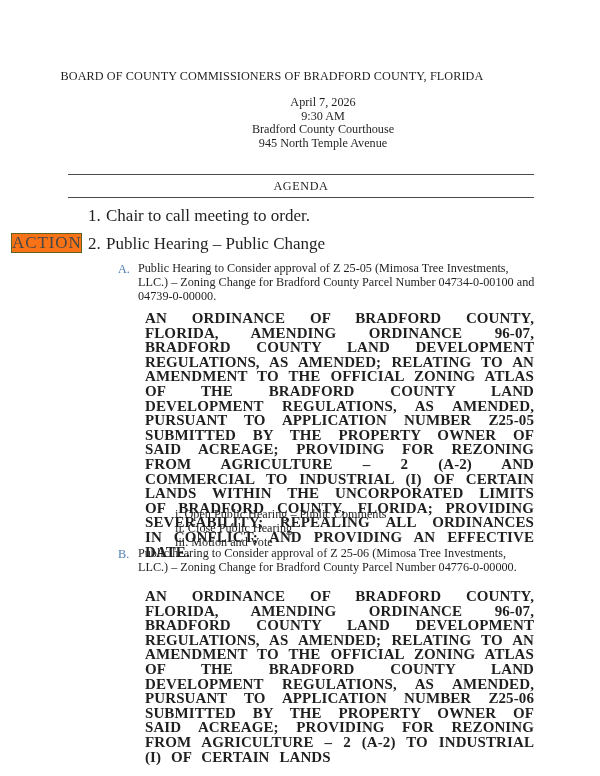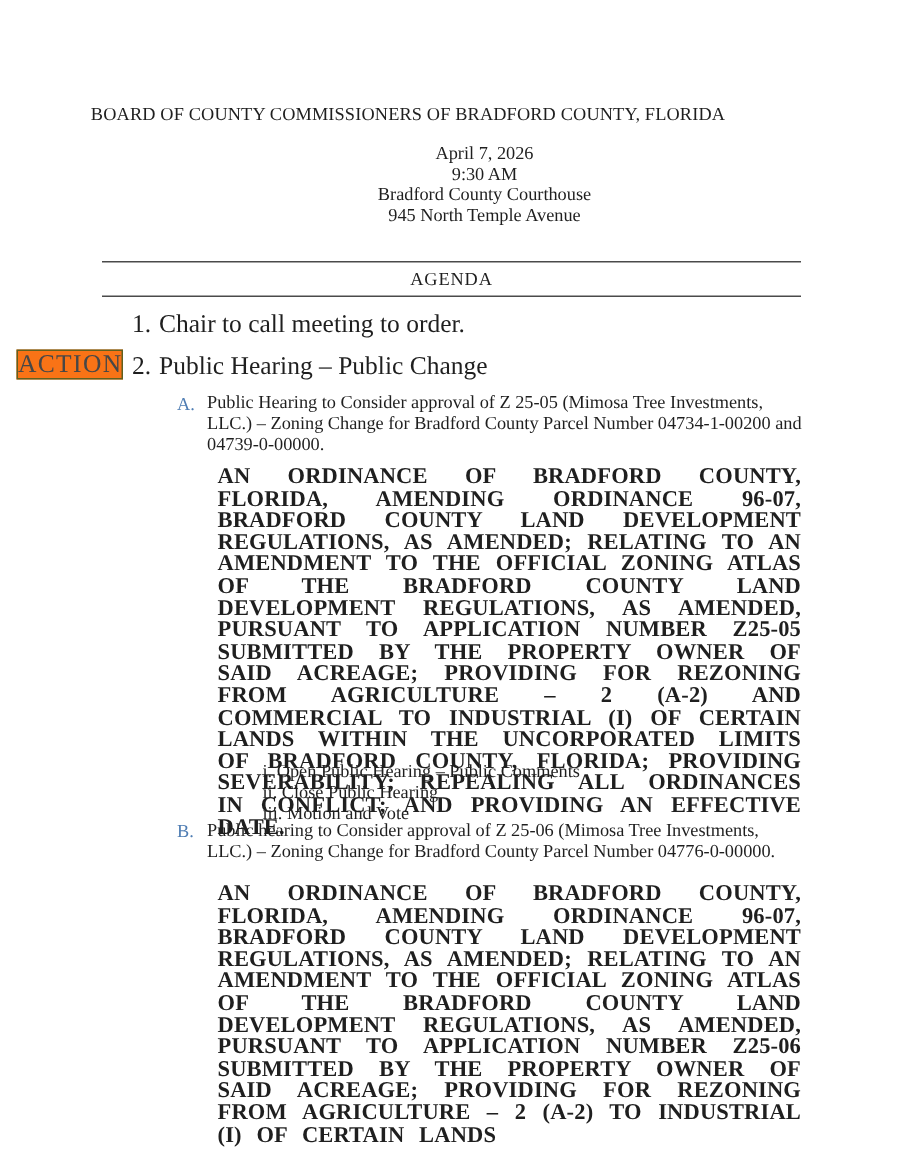--- a/index.html
+++ b/index.html
@@ -76,21 +76,21 @@
 
 <div class="abs action-box">
   <span>ACTION</span>
 </div>
 
 <div class="abs num-item item-2">
   <span class="num">2.</span><span>Public Hearing – Public Change</span>
 </div>
 
 <div class="abs sub-letter sub-a">A.</div>
-<div class="abs sub-text sub-a">Public Hearing to Consider approval of Z 25-05 (Mimosa Tree Investments, LLC.) – Zoning Change for Bradford County Parcel Number 04734-1-00200 and 04739-0-00000.</div>
+<div class="abs sub-text sub-a">Public Hearing to Consider approval of Z 25-05 (Mimosa Tree Investments, LLC.) – Zoning Change for Bradford County Parcel Number 04734-0-00100 and 04739-0-00000.</div>
 
 <div class="abs ordinance ord-a">AN ORDINANCE OF BRADFORD COUNTY, FLORIDA, AMENDING ORDINANCE 96-07, BRADFORD COUNTY LAND DEVELOPMENT REGULATIONS, AS AMENDED; RELATING TO AN AMENDMENT TO THE OFFICIAL ZONING ATLAS OF THE BRADFORD COUNTY LAND DEVELOPMENT REGULATIONS, AS AMENDED, PURSUANT TO APPLICATION NUMBER Z25-05 SUBMITTED BY THE PROPERTY OWNER OF SAID ACREAGE; PROVIDING FOR REZONING FROM AGRICULTURE – 2 (A-2) AND COMMERCIAL TO INDUSTRIAL (I) OF CERTAIN LANDS WITHIN THE UNCORPORATED LIMITS OF BRADFORD COUNTY, FLORIDA; PROVIDING SEVERABILITY; REPEALING ALL ORDINANCES IN CONFLICT; AND PROVIDING AN EFFECTIVE DATE.</div>
 
 <div class="abs roman-list">
   <div>i. Open Public Hearing – Public Comments</div>
   <div>ii. Close Public Hearing</div>
   <div>iii. Motion and Vote</div>
 </div>
 
 <div class="abs sub-letter sub-b">B.</div>

